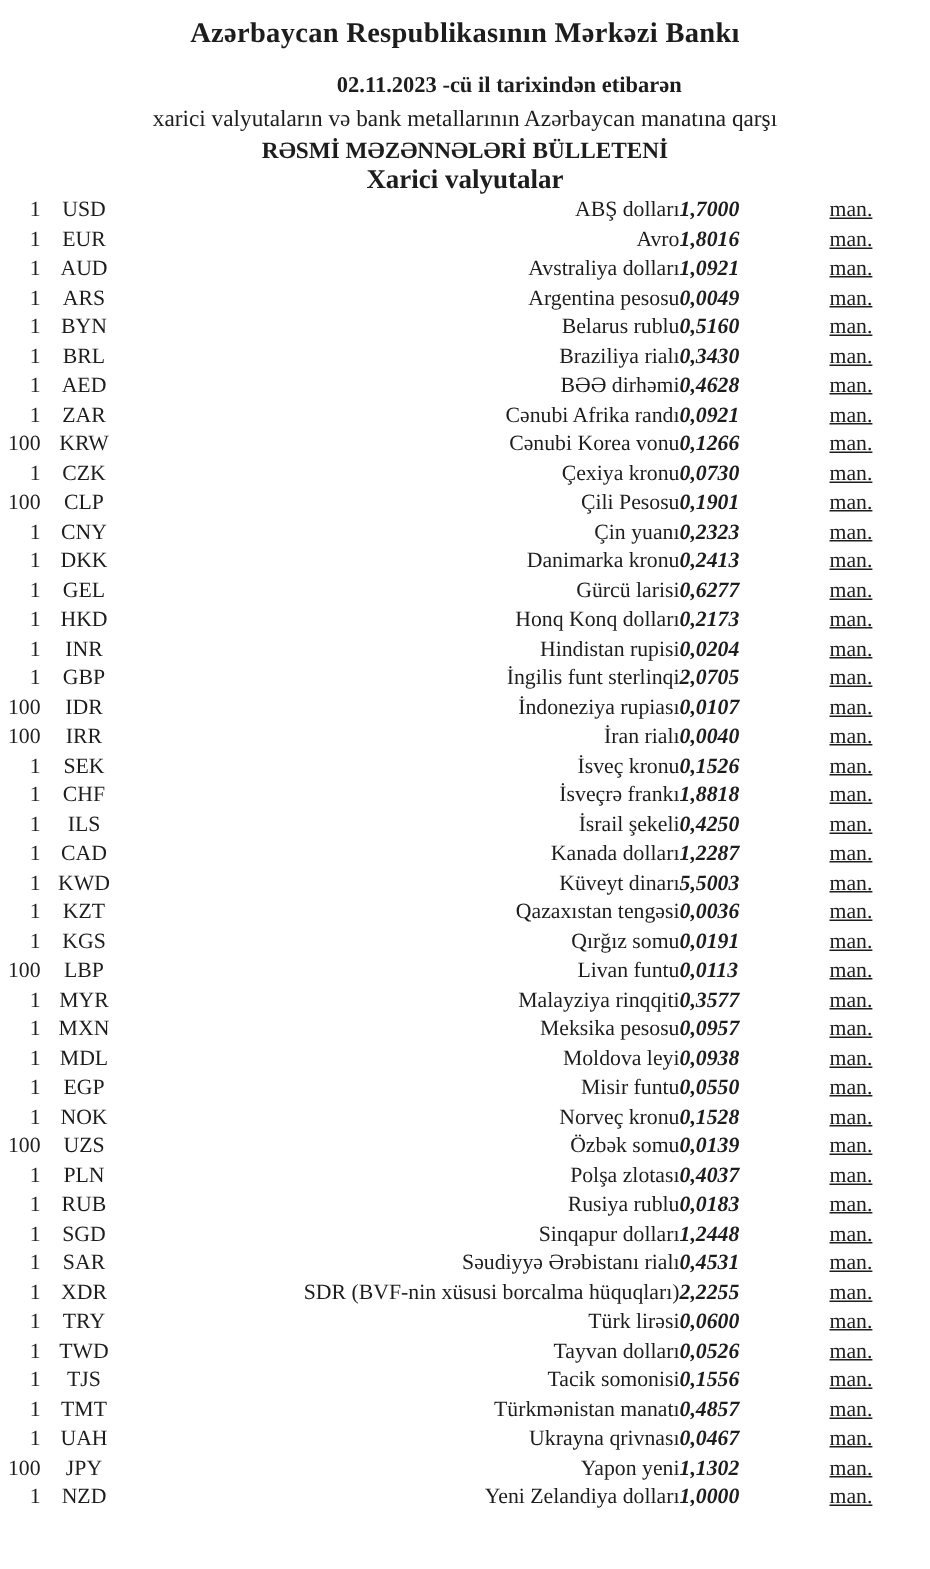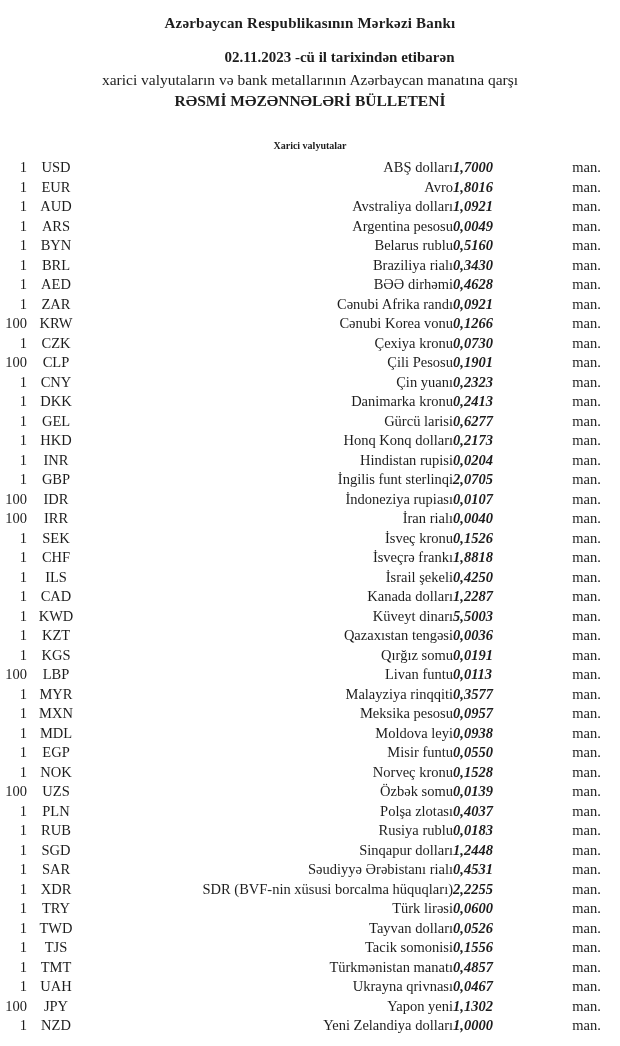--- a/index.html
+++ b/index.html
@@ -10,21 +10,21 @@
     font-family: "Liberation Serif", serif;
     overflow: hidden;
   }
   .page { width: 620px; height: 1046px; overflow: hidden; }
 
   header { display: block; }
   .title {
     margin-top: 11px;
     text-align: center;
     font-weight: bold;
-    font-size: 15px;
+    font-size: 19px;
     line-height: 24px;
     letter-spacing: 0.2px;
   }
   .date-line {
     margin-top: 14px;
     text-align: center;
     padding-left: 59px;   
     font-weight: bold;
     font-size: 15px;
     line-height: 17px;
@@ -37,42 +37,41 @@
     line-height: 18px;
   }
   .bulletin {
     margin-top: 3px;
     text-align: center;
     font-weight: bold;
     font-size: 15.5px;
     line-height: 18px;
   }
   .section-title {
-    margin-top: 27px;
     text-align: center;
     font-weight: bold;
-    font-size: 10px;
+    font-size: 18px;
     line-height: 18px;
   }
 
   .rates { margin-top: 3px; }
   .row {
     display: grid;
     grid-template-columns: 27px 58px 1fr 92px 75px;
     height: 19.5px;
     align-items: center;
     font-size: 14.5px;
     line-height: 19.5px;
     white-space: nowrap;
   }
   .qty  { text-align: right; }
   .code { text-align: center; }
   .name { text-align: right; padding-left: 1px; overflow: hidden; }
   .rate { font-weight: bold; font-style: italic; }
-  .unit { text-align: center; padding-left: 8px; }
+  .unit { text-align: left; padding-left: 8px; text-decoration: underline; }
 </style>
 </head>
 <body>
 
 <div class="page">
   <header>
     <div class="title">Azərbaycan Respublikasının Mərkəzi Bankı</div>
     <div class="date-line">02.11.2023 -cü il tarixindən etibarən</div>
     <div class="subtitle">xarici valyutaların və bank metallarının Azərbaycan manatına qarşı</div>
     <div class="bulletin">RƏSMİ MƏZƏNNƏLƏRİ BÜLLETENİ</div>

